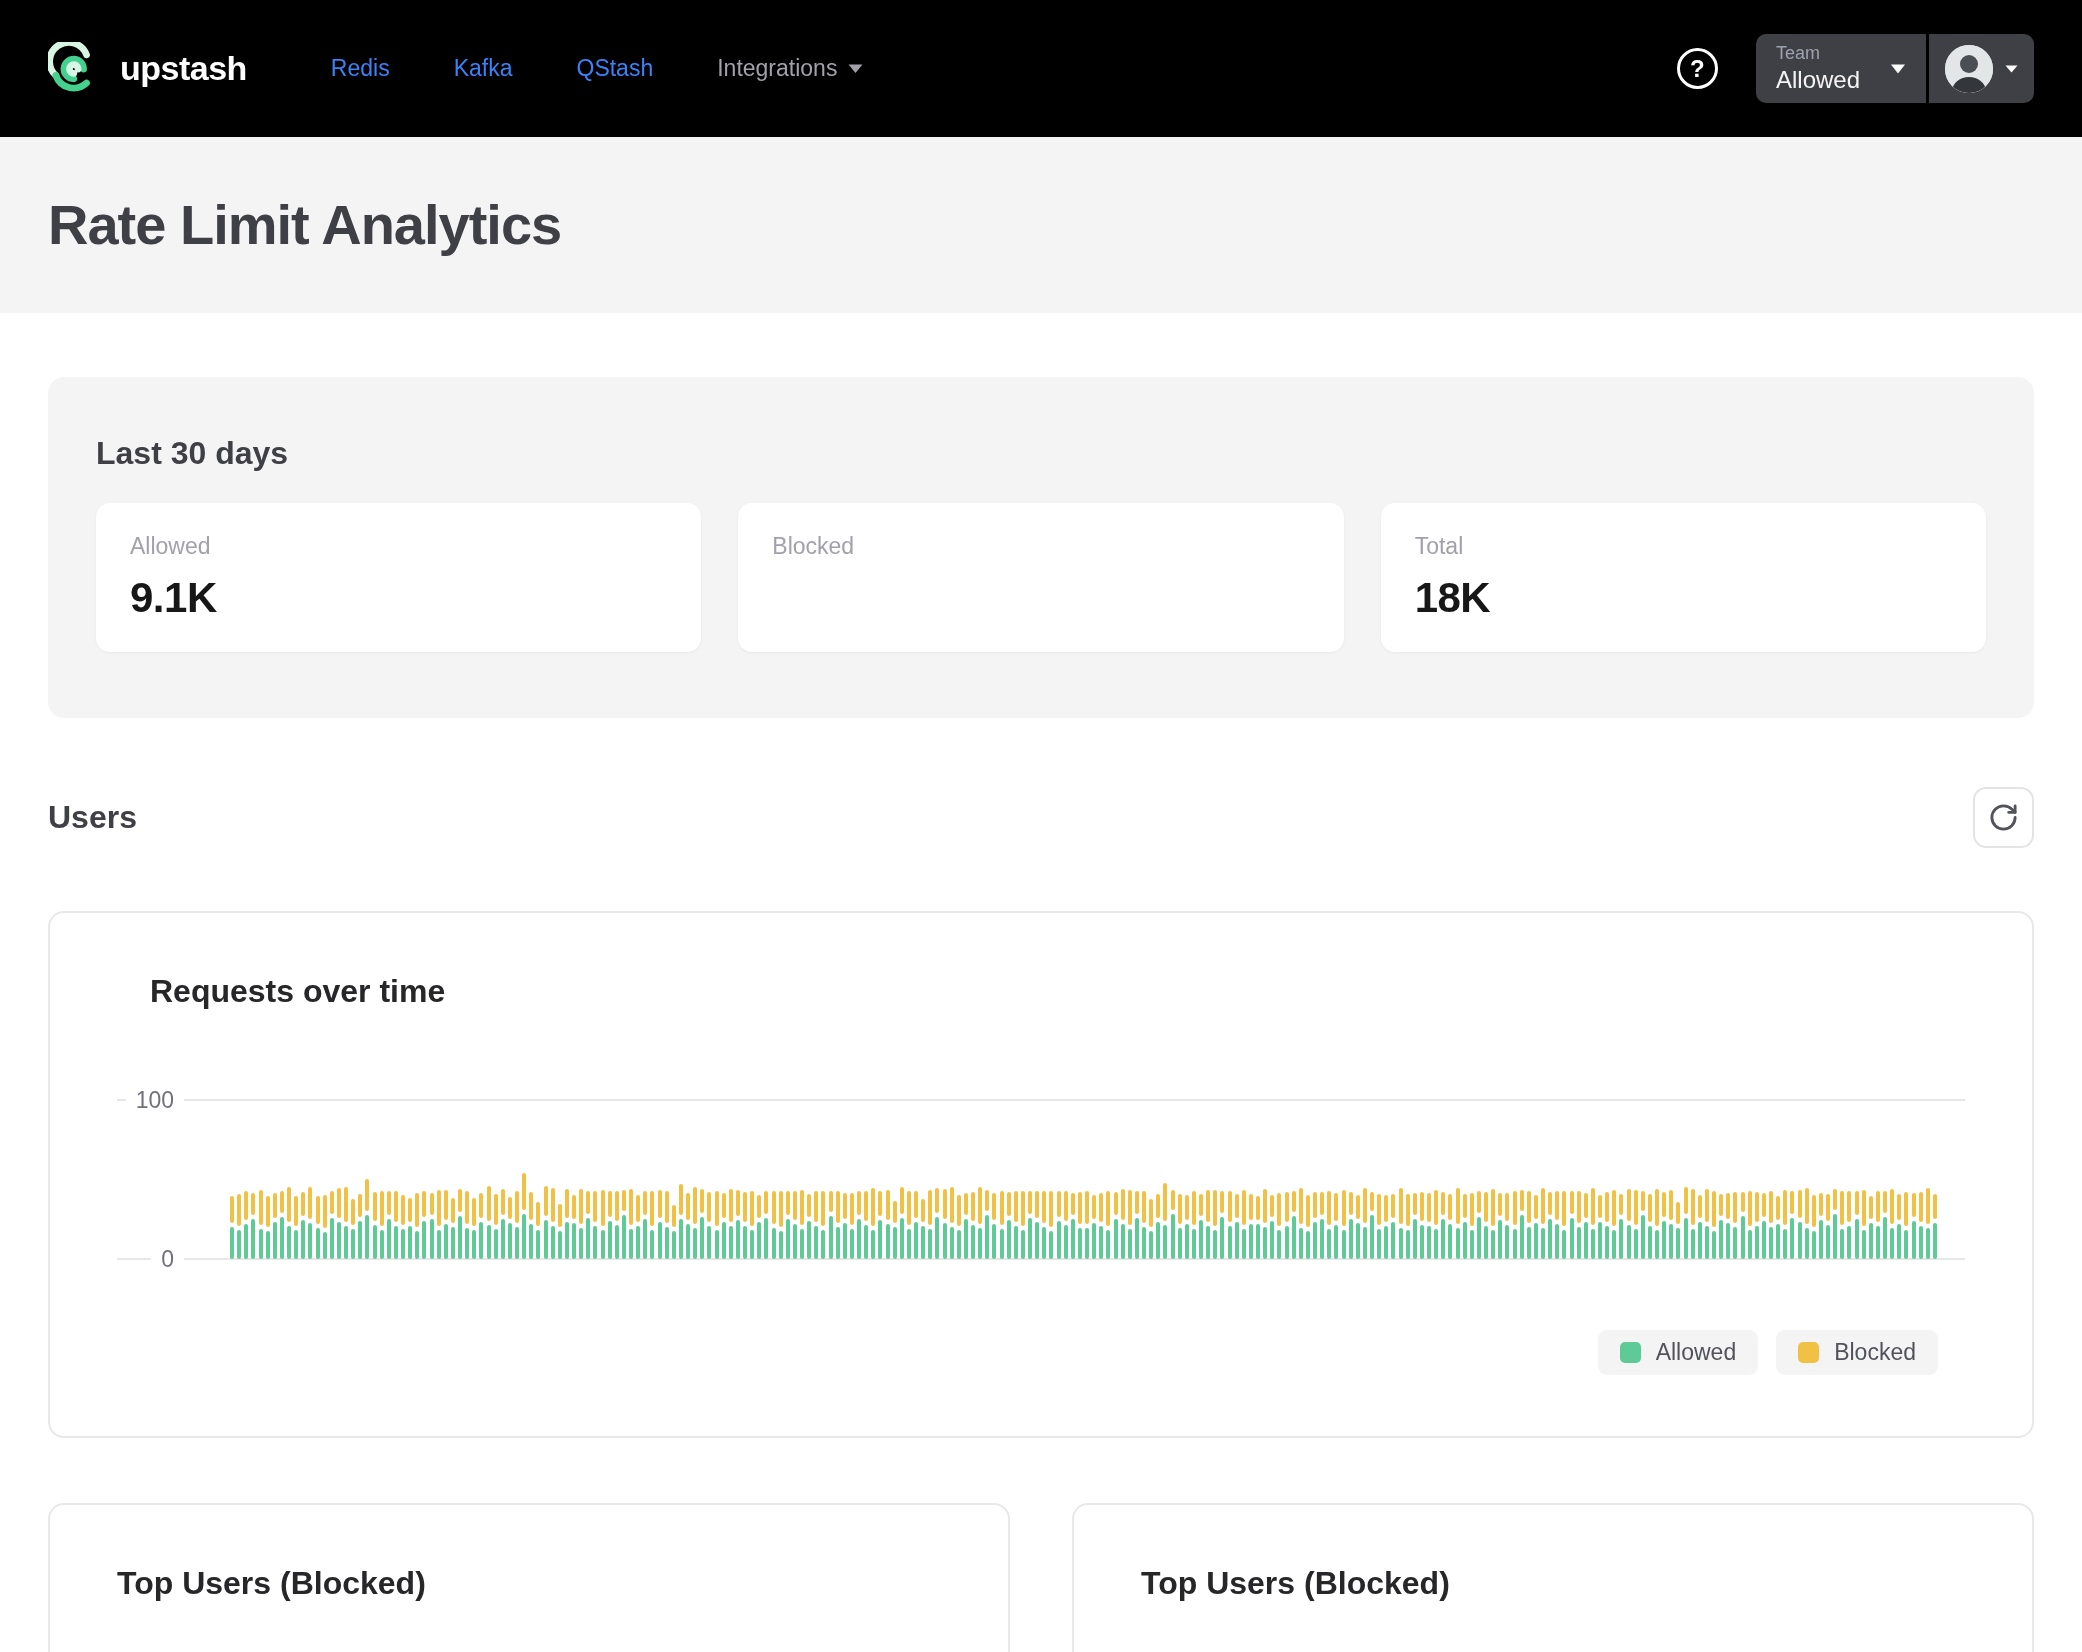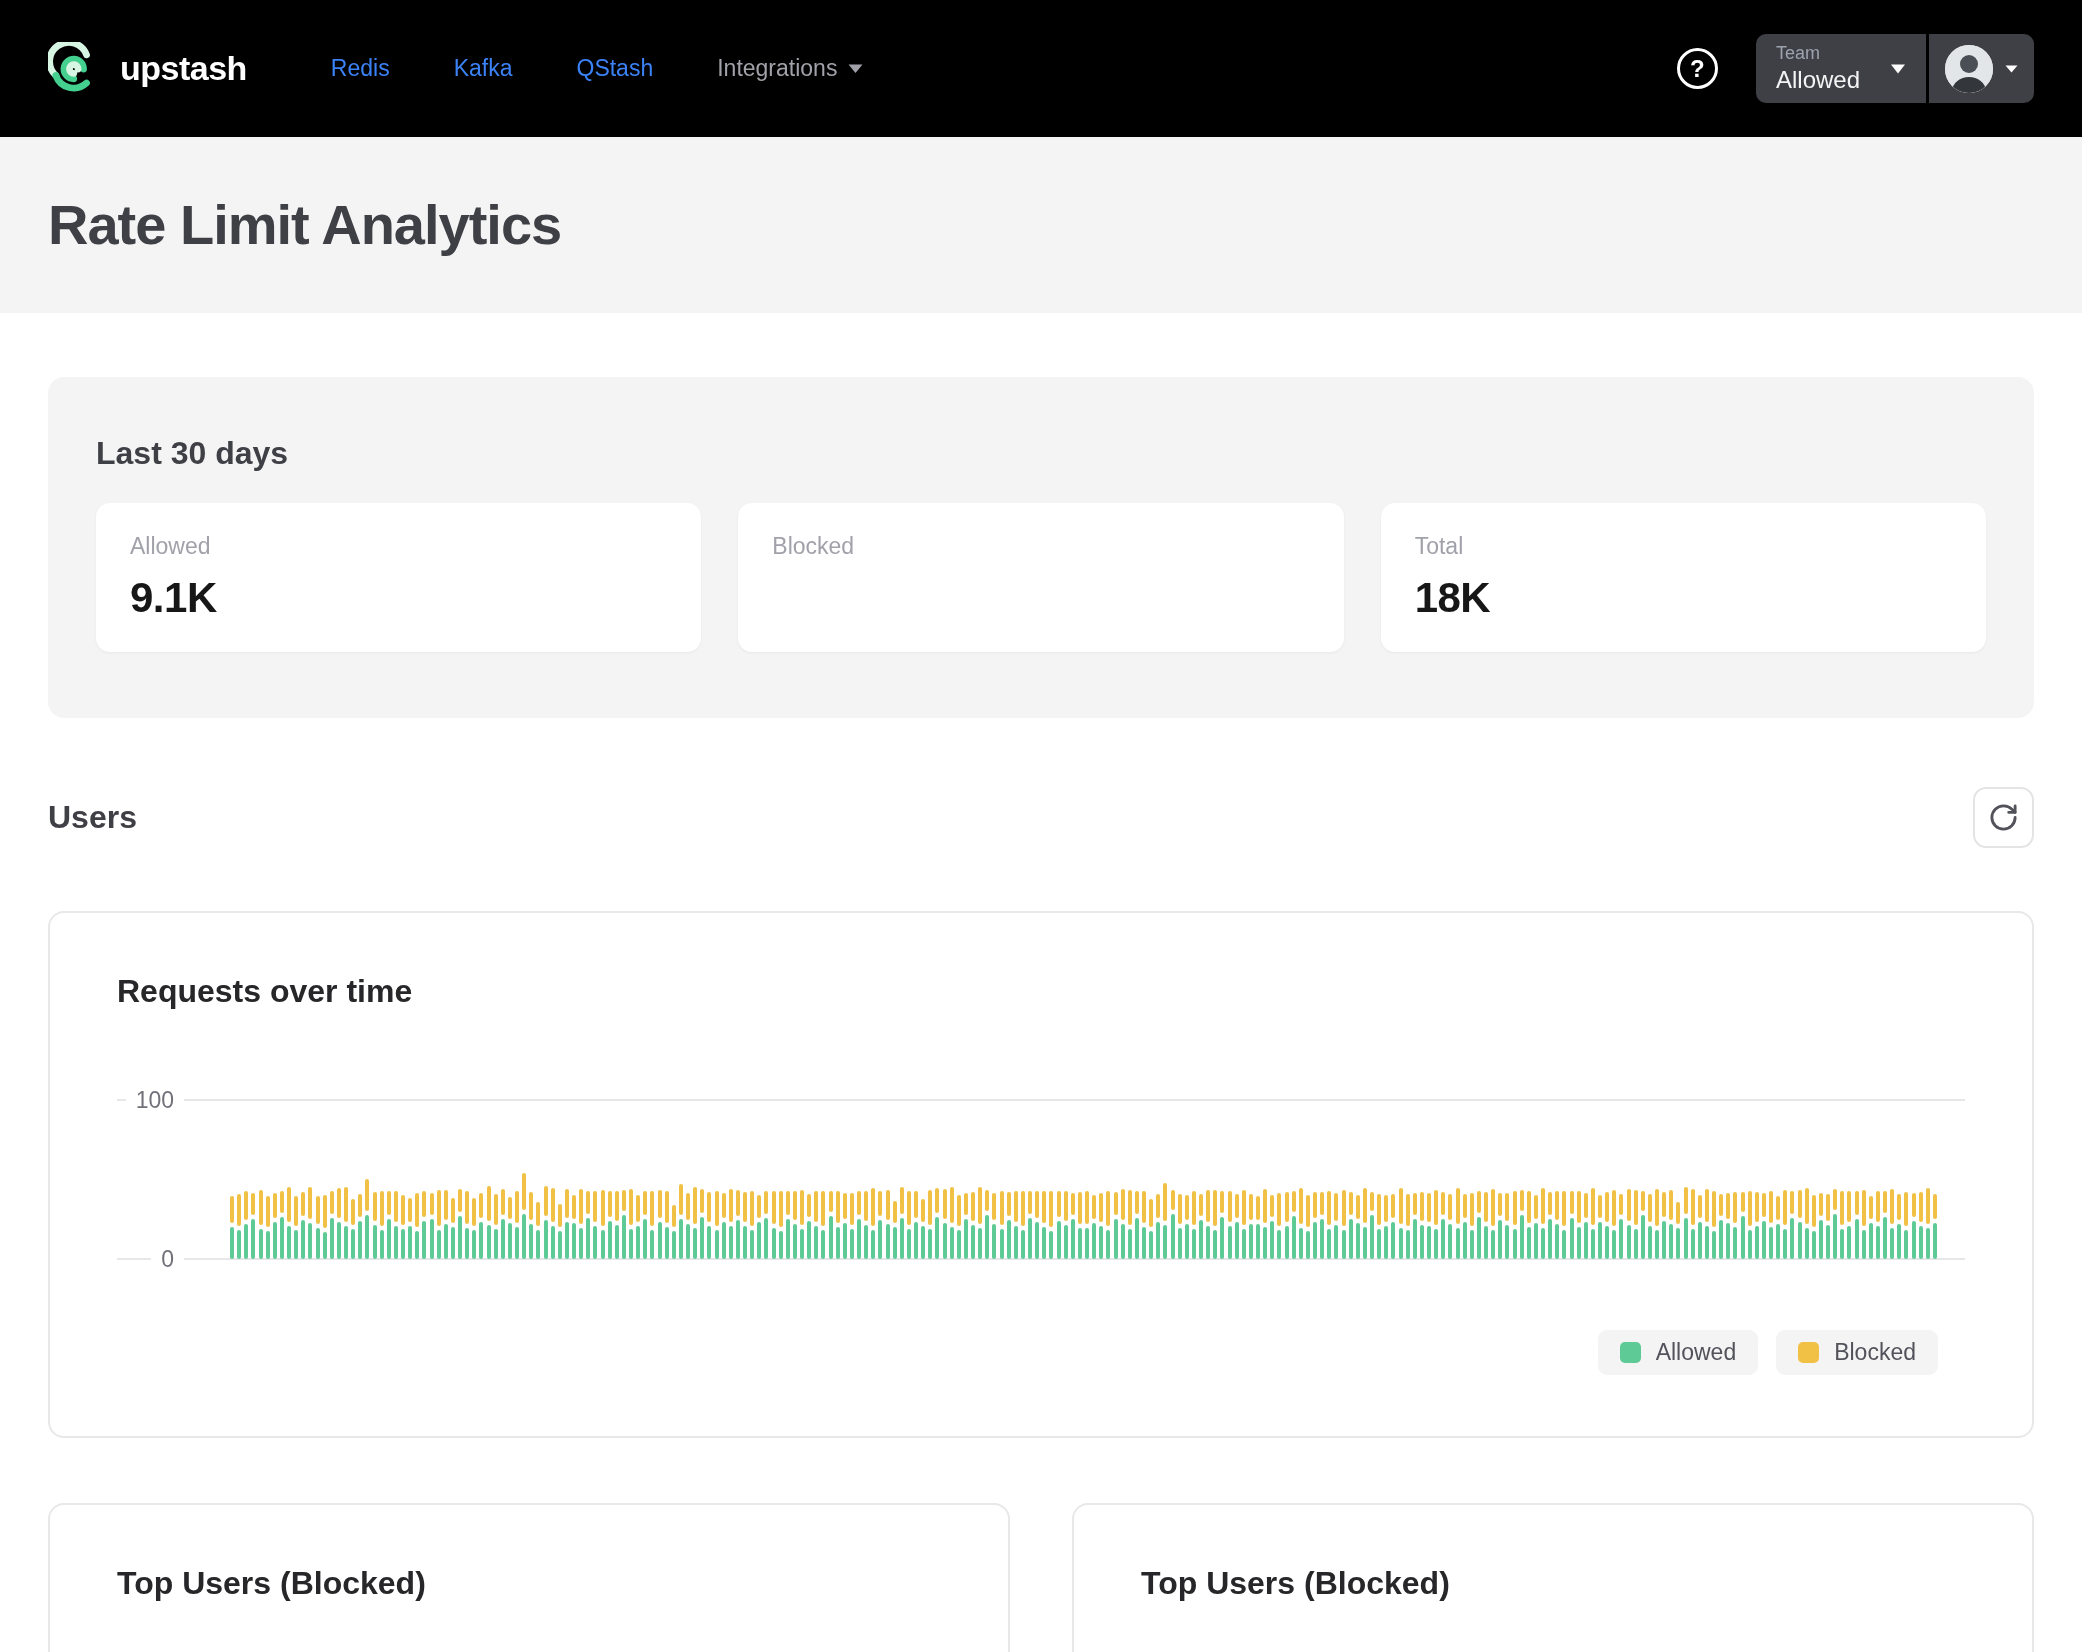--- a/index.html
+++ b/index.html
@@ -47,21 +47,21 @@
   
   .filter-row { margin-top:69px; display:flex; align-items:center; }
   .filter-label { font-size:32px; font-weight:600; color:#3f3f46; margin-right:26px; }
   .select { width:318px; height:61px; border:2px solid #e4e4e7; border-radius:13px; background:#fff;
     display:flex; align-items:center; justify-content:space-between; padding:0 22px; font-size:27px; color:#18181b; cursor:pointer; }
   .refresh-btn { margin-left:auto; width:61px; height:61px; border:2px solid #e4e4e7; border-radius:13px;
     background:#fff; display:flex; align-items:center; justify-content:center; cursor:pointer; }
 
   
   .chart-card { margin-top:63px; border:2px solid #e8e8ea; border-radius:16px; background:#fff; padding:58px 0 61px; }
-  .chart-title { font-size:32px; line-height:40px; font-weight:600; color:#27272a; margin-left:67px; }
+  .chart-title { font-size:32px; line-height:40px; font-weight:600; color:#27272a; margin-left:100px; }
   .plot { position:relative; margin:89px 67px 0; height:159px; }
   .gridline { position:absolute; left:0; right:0; height:2px; background:#e7e7e9; }
   .gridline.top { top:-1px; } .gridline.bottom { bottom:-1px; }
   .ytick { position:absolute; right:calc(100% - 67px); transform:translateY(-50%); font-size:23px; color:#71717a;
     background:#fff; padding:0 10px; white-space:nowrap; }
   .ytick.t200 { top:0; } .ytick.t0 { top:159px; }
   .bars { position:absolute; left:113px; right:27px; top:0; bottom:0;
     display:flex; justify-content:space-between; align-items:flex-end; }
   .bar { width:4px; display:flex; flex-direction:column; justify-content:flex-end; }
   .seg { width:4px; border-radius:2.5px; }

